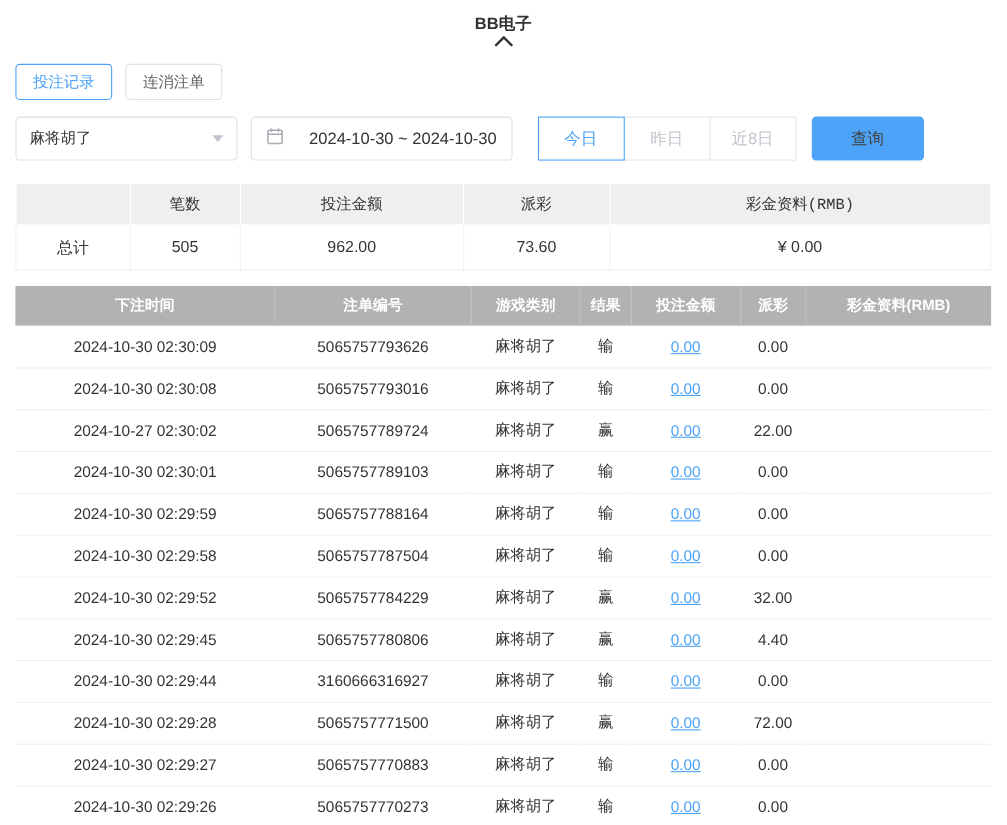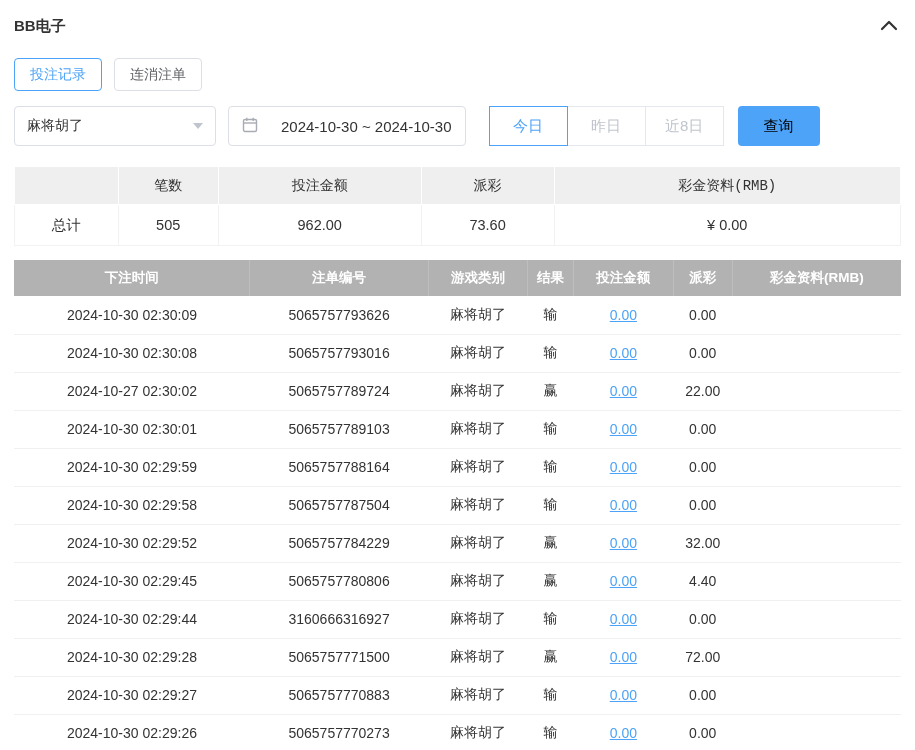--- a/index.html
+++ b/index.html
@@ -5,21 +5,21 @@
   * { box-sizing: border-box; margin: 0; padding: 0; }
   html, body { width: 915px; height: 750px; overflow: hidden; }
   body {
     font-family: "Liberation Sans", "DejaVu Sans", sans-serif;
     background: #ffffff;
     color: #333;
   }
   .page { padding: 12px 14px 0 14px; }
 
   
-  .header-row { display: flex; justify-content: space-between; align-items: center; height: 28px; }
+  .header-row { display: flex; justify-content: space-between; align-items: center; height: 28px; flex-direction: column; }
   .panel-title { font-size: 15px; font-weight: bold; color: #333; }
   .collapse-btn { width: 24px; height: 24px; display: flex; align-items: center; justify-content: center; cursor: pointer; background: none; border: none; }
 
   
   .tabs { display: flex; gap: 12px; margin-top: 18px; }
   .tab {
     min-width: 84px; height: 33px; padding: 4px 15px;
     background: #fff; border: 1px solid #dcdfe6; border-radius: 4px;
     font-size: 14px; color: #606266; cursor: pointer;
     display: inline-flex; align-items: center; justify-content: center;
@@ -45,22 +45,22 @@
   }
   .quick-group { display: flex; margin-left: 12px; }
   .quick-btn {
     width: 79px; height: 40px; background: #fff; border: 1px solid #e4e7ed;
     font-size: 15px; color: #c0c4cc; cursor: pointer; margin-left: -1px;
     font-family: inherit;
   }
   .quick-btn:first-child { margin-left: 11px; }
   .quick-btn.active { color: #4da3f7; border-color: #4da3f7; position: relative; z-index: 1; }
   .search-btn {
-    width: 82px; height: 40px; margin-left: 14px;
-    background: #4da3f7; color: #000000; border: none; border-radius: 4px;
+    width: 102px; height: 40px; margin-left: 14px;
+    background: #4da3f7; color: #404040; border: none; border-radius: 4px;
     font-size: 15px; cursor: pointer; font-family: inherit;
   }
 
   
   .summary-table { width: 100%; border-collapse: collapse; margin-top: 20px; table-layout: fixed; }
   .summary-table th {
     background: #efefef; height: 38px; font-size: 14px; font-weight: normal; color: #333;
     border: 1px solid #fff; text-align: center; font-family: Liberation Mono, monospace;
   }
   .summary-table td {

